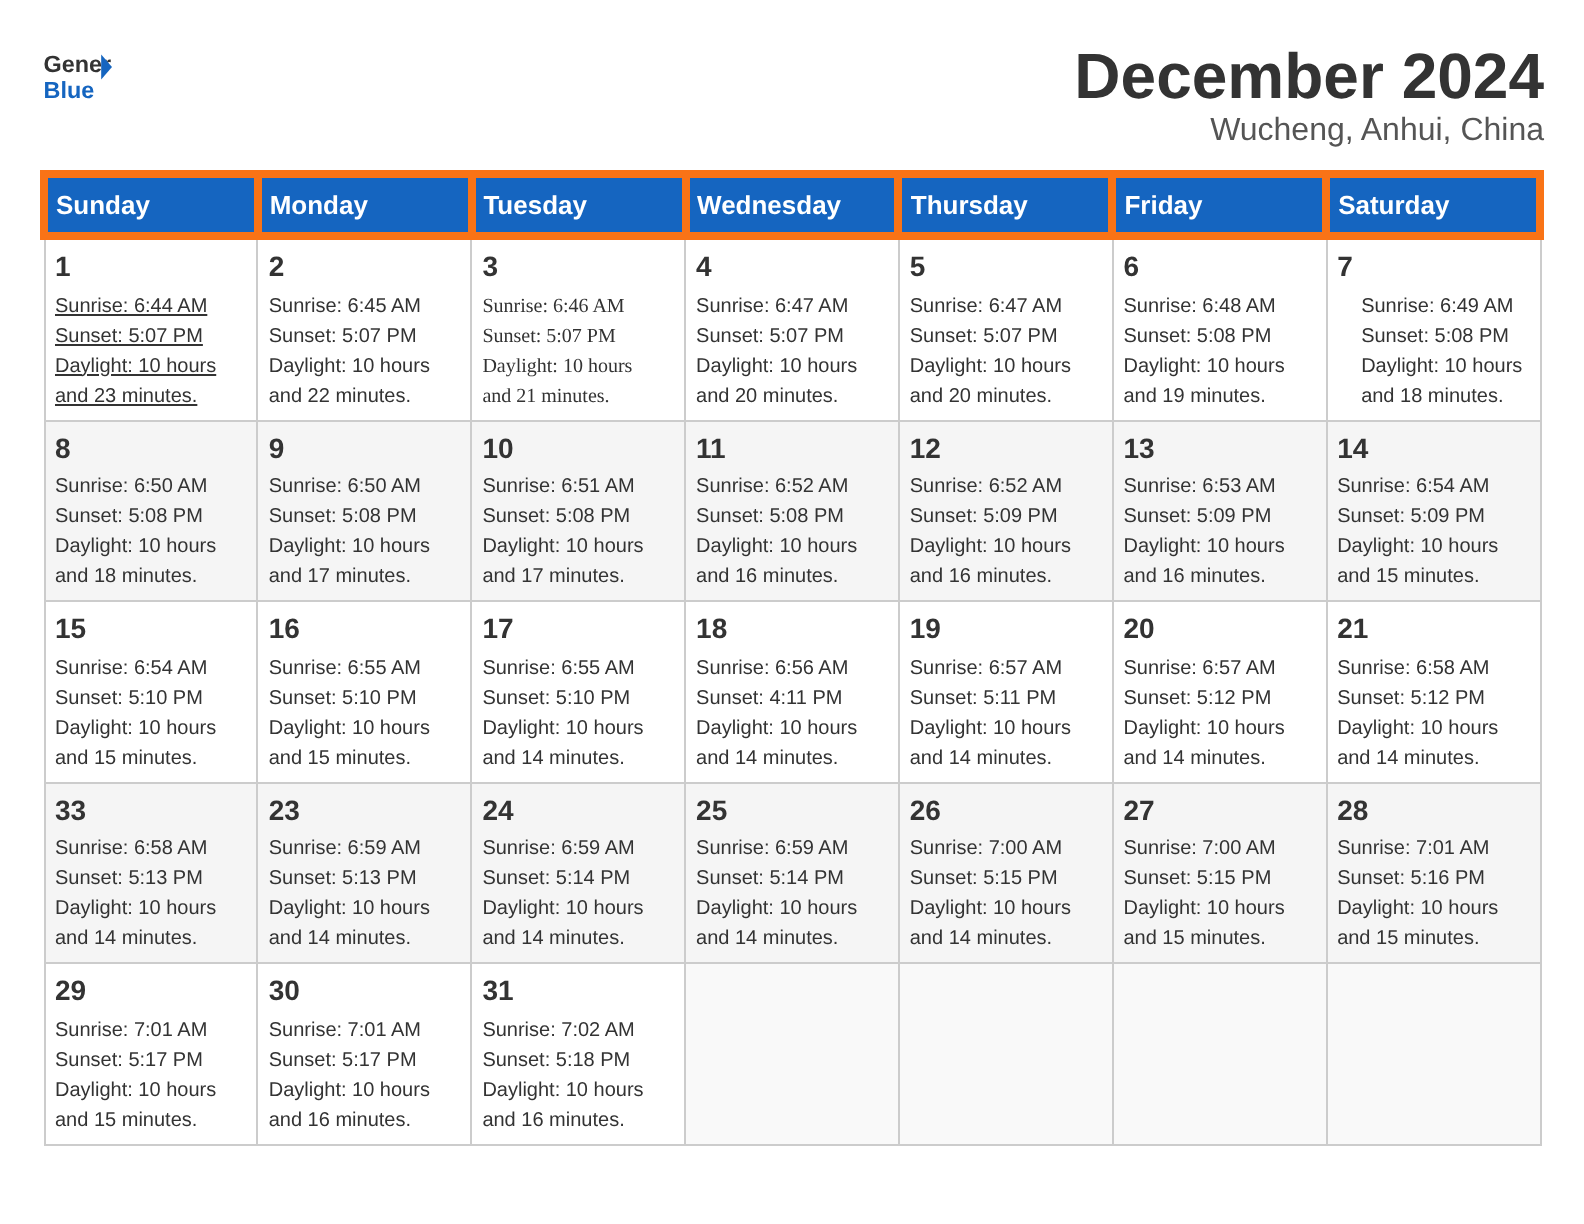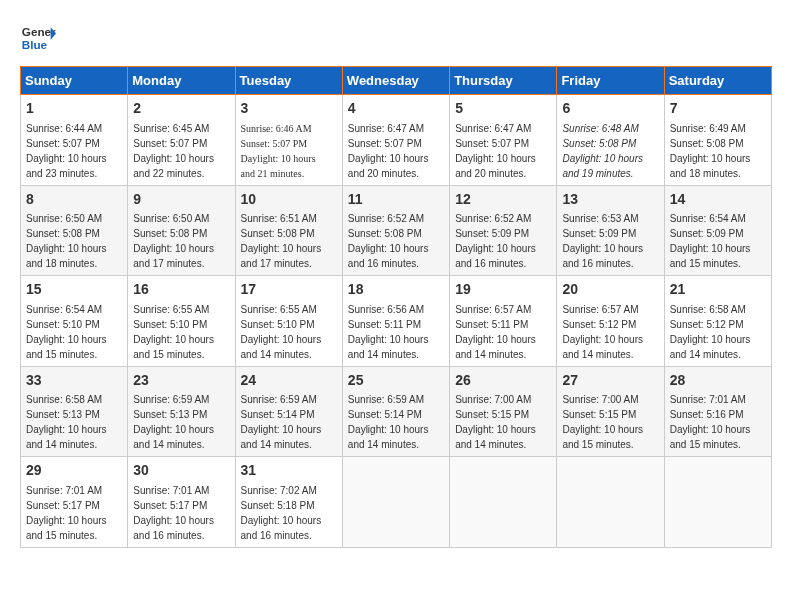--- a/index.html
+++ b/index.html
@@ -42,21 +42,21 @@
       border-collapse: collapse;
       font-size: 11px;
     }
     thead tr th {
       background-color: #1565c0;
       color: #fff;
       padding: 6px 4px;
       text-align: left;
       font-size: 13px;
       font-weight: bold;
-      border: 1px solid #f97316;
+      border: 4px solid #f97316;
     }
     tbody tr td {
       border: 1px solid #ccc;
       padding: 4px 5px;
       vertical-align: top;
       min-height: 80px;
       height: 90px;
       width: calc(100% / 7);
       background: #fff;
       color: #333;
@@ -85,40 +85,42 @@
 
 <div class="header-area">
   <div class="logo">
     <svg class="logo-icon" viewBox="0 0 40 40" xmlns="http://www.w3.org/2000/svg">
       <text x="2" y="18" font-size="13" font-weight="bold" fill="#333">General</text>
       <text x="2" y="32" font-size="13" font-weight="bold" fill="#1565c0">Blue</text>
       <polygon points="34,8 40,15 34,22" fill="#1565c0"></polygon>
     </svg>
   </div>
   <div class="title-area">
+    <div class="month-title">December 2024</div>
+    <div class="location-title">Wucheng, Anhui, China</div>
   </div>
 </div>
 
 <table>
   <thead>
     <tr>
       <th>Sunday</th>
       <th>Monday</th>
       <th>Tuesday</th>
       <th>Wednesday</th>
       <th>Thursday</th>
       <th>Friday</th>
       <th>Saturday</th>
     </tr>
   </thead>
   <tbody id="calendar-body">
   <tr>
         <td>
           <span class="day-number">1</span>
-          <div class="day-info" style="white-space: pre-line;">Sunrise: 6:44 AM
+          <div class="day-info" style="white-space: pre-line; text-decoration: underline;">Sunrise: 6:44 AM
 Sunset: 5:07 PM
 Daylight: 10 hours
 and 23 minutes.</div>
         </td>
         <td>
           <span class="day-number">2</span>
           <div class="day-info" style="white-space: pre-line;">Sunrise: 6:45 AM
 Sunset: 5:07 PM
 Daylight: 10 hours
 and 22 minutes.</div>
@@ -139,28 +141,28 @@
         </td>
         <td>
           <span class="day-number">5</span>
           <div class="day-info" style="white-space: pre-line;">Sunrise: 6:47 AM
 Sunset: 5:07 PM
 Daylight: 10 hours
 and 20 minutes.</div>
         </td>
         <td>
           <span class="day-number">6</span>
-          <div class="day-info" style="white-space: pre-line; font-style: italic;">Sunrise: 6:48 AM
+          <div class="day-info" style="white-space: pre-line;">Sunrise: 6:48 AM
 Sunset: 5:08 PM
 Daylight: 10 hours
 and 19 minutes.</div>
         </td>
         <td>
           <span class="day-number">7</span>
-          <div class="day-info" style="white-space: pre-line;">Sunrise: 6:49 AM
+          <div class="day-info" style="white-space: pre-line; margin-left: 12px;">Sunrise: 6:49 AM
 Sunset: 5:08 PM
 Daylight: 10 hours
 and 18 minutes.</div>
         </td>
       </tr>
       <tr>
         <td>
           <span class="day-number">8</span>
           <div class="day-info" style="white-space: pre-line;">Sunrise: 6:50 AM
 Sunset: 5:08 PM
@@ -228,21 +230,21 @@
         <td>
           <span class="day-number">17</span>
           <div class="day-info" style="white-space: pre-line;">Sunrise: 6:55 AM
 Sunset: 5:10 PM
 Daylight: 10 hours
 and 14 minutes.</div>
         </td>
         <td>
           <span class="day-number">18</span>
           <div class="day-info" style="white-space: pre-line;">Sunrise: 6:56 AM
-Sunset: 5:11 PM
+Sunset: 4:11 PM
 Daylight: 10 hours
 and 14 minutes.</div>
         </td>
         <td>
           <span class="day-number">19</span>
           <div class="day-info" style="white-space: pre-line;">Sunrise: 6:57 AM
 Sunset: 5:11 PM
 Daylight: 10 hours
 and 14 minutes.</div>
         </td>

